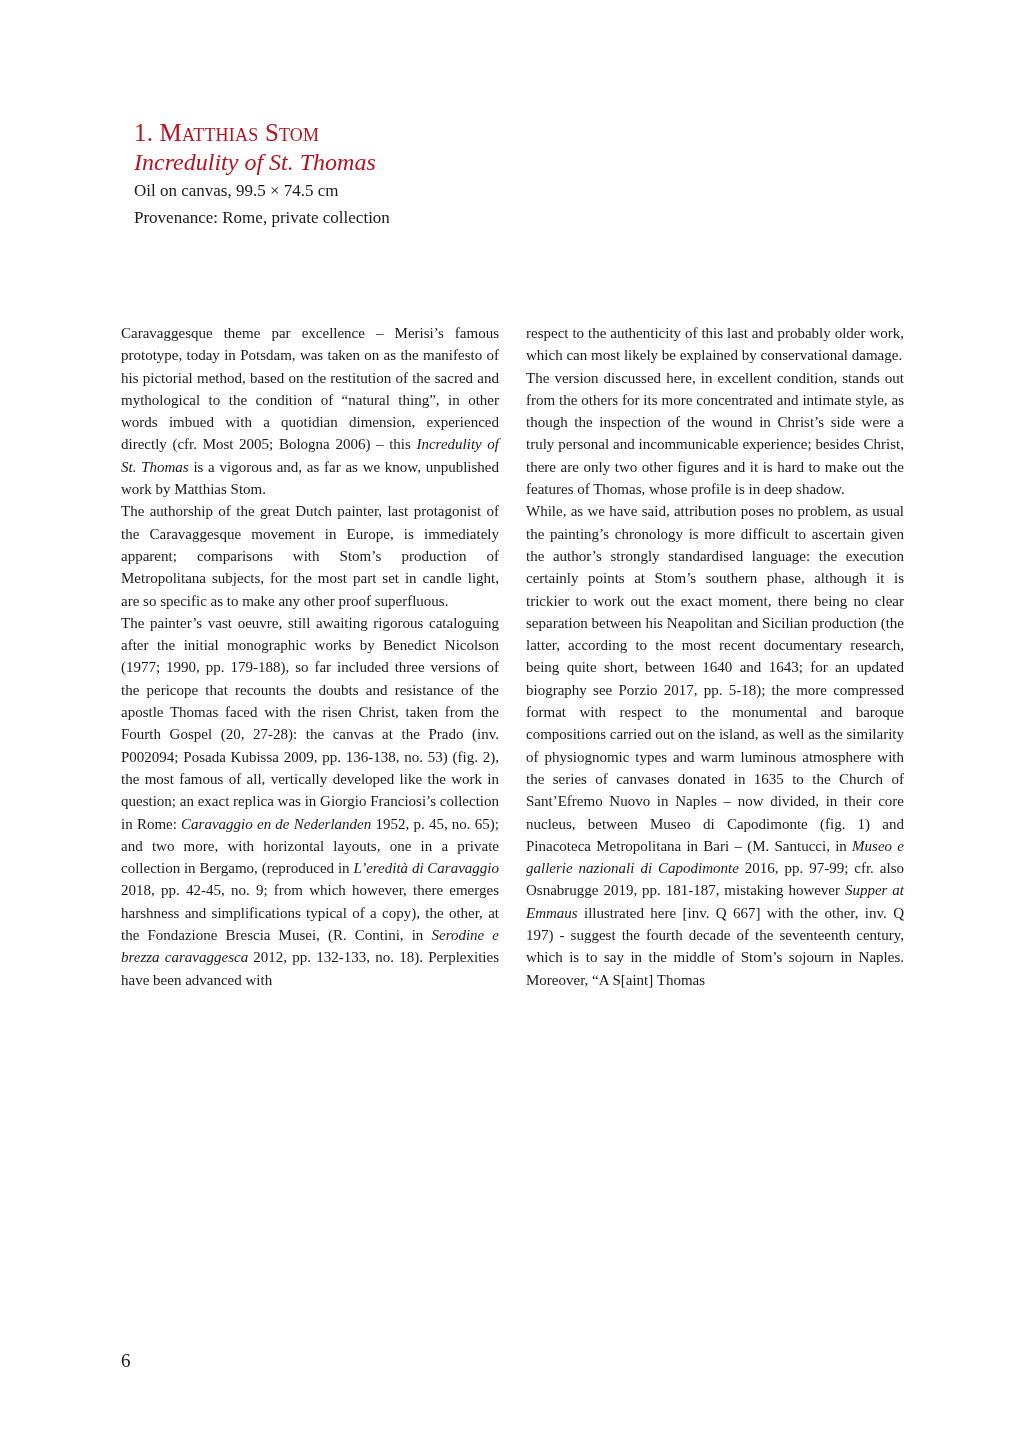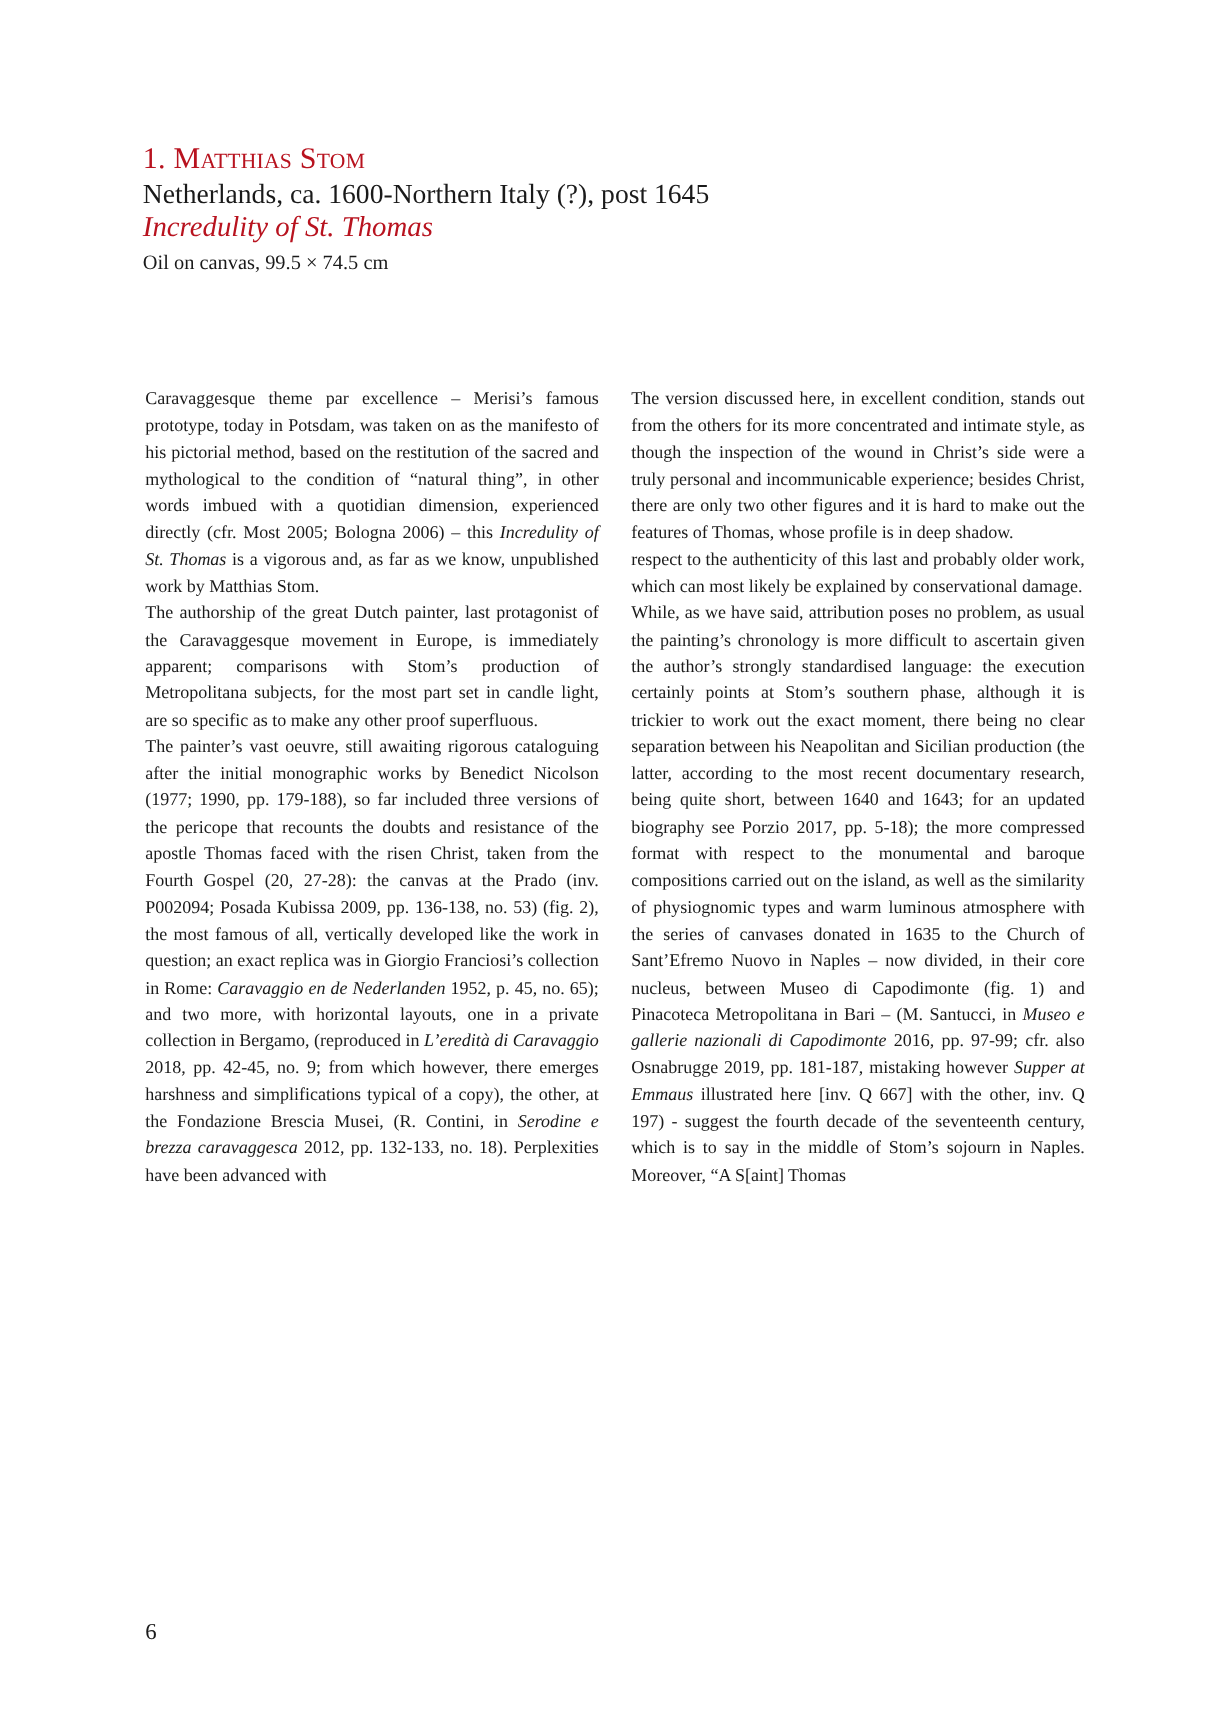--- a/index.html
+++ b/index.html
@@ -1,21 +1,21 @@
 <!DOCTYPE html>
 <html><head>
   <meta charset="utf-8">
   <style>
     html, body { margin: 0; padding: 0; background: #ffffff; }
     body {
       width: 1024px; height: 1445px; position: relative; overflow: hidden;
       font-family: "Liberation Serif", "DejaVu Serif", serif;
       color: #1a1a1a;
     }
-    .header { position: absolute; left: 119px; top: 118px; width: 560px; }
+    .header { position: absolute; left: 134px; top: 118px; width: 560px; }
     .title { color: #b8131f; font-size: 25px; line-height: 30px; font-variant: small-caps; letter-spacing: 0.2px; }
     .life { font-size: 23px; line-height: 28px; }
     .work { color: #b8131f; font-size: 24px; line-height: 29px; font-style: italic; }
     .date { font-size: 21px; line-height: 28px; }
     .meta { font-size: 17px; line-height: 27px; }
     .col {
       position: absolute; top: 322px; width: 378px;
       font-size: 15px; line-height: 22.3px;
       text-align: justify; hyphens: none;
     }
@@ -23,30 +23,30 @@
     .col-right { left: 526px; }
     .col p { margin: 0; }
     .col i { font-style: italic; }
     .page-num { position: absolute; left: 121px; top: 1350px; font-size: 19px; }
   </style>
 </head>
 <body>
 
 <div class="header">
   <div class="title">1. Matthias Stom</div>
-  <div class="life">Netherlands, ca. 1600-Northern Italy (?), post 1645</div>
   <div class="work">Incredulity of St. Thomas</div>
   <div class="meta">Oil on canvas, 99.5 × 74.5 cm</div>
+  <div class="meta">Provenance: Rome, private collection</div>
 </div>
 
 <div class="col col-left">
   <p><span>Caravaggesque theme par excellence – Merisi’s famous prototype, today in Potsdam, was taken on as the manifesto of his pictorial method, based on the restitution of the sacred and mythological to the condition of “natural thing”, in other words imbued with a quotidian dimension, experienced directly (cfr. Most 2005; Bologna 2006) – this </span><i>Incredulity of St. Thomas</i><span> is a vigorous and, as far as we know, unpublished work by Matthias Stom.</span></p>
   <p>The authorship of the great Dutch painter, last protagonist of the Caravaggesque movement in Europe, is immediately apparent; comparisons with Stom’s production of Metropolitana subjects, for the most part set in candle light, are so specific as to make any other proof superfluous.</p>
   <p><span>The painter’s vast oeuvre, still awaiting rigorous cataloguing after the initial monographic works by Benedict Nicolson (1977; 1990, pp. 179-188), so far included three versions of the pericope that recounts the doubts and resistance of the apostle Thomas faced with the risen Christ, taken from the Fourth Gospel (20, 27-28): the canvas at the Prado (inv. P002094; Posada Kubissa 2009, pp. 136-138, no. 53) (fig. 2), the most famous of all, vertically developed like the work in question; an exact replica was in Giorgio Franciosi’s collection in Rome: </span><i>Caravaggio en de Nederlanden</i><span> 1952, p. 45, no. 65); and two more, with horizontal layouts, one in a private collection in Bergamo, (reproduced in </span><i>L’eredità di Caravaggio</i><span> 2018, pp. 42-45, no. 9; from which however, there emerges harshness and simplifications typical of a copy), the other, at the Fondazione Brescia Musei, (R. Contini, in </span><i>Serodine e brezza caravaggesca</i><span> 2012, pp. 132-133, no. 18). Perplexities have been advanced with</span></p>
 </div>
 
 <div class="col col-right">
+  <p>respect to the authenticity of this last and probably older work, which can most likely be explained by conservational damage.</p>
   <p>The version discussed here, in excellent condition, stands out from the others for its more concentrated and intimate style, as though the inspection of the wound in Christ’s side were a truly personal and incommunicable experience; besides Christ, there are only two other figures and it is hard to make out the features of Thomas, whose profile is in deep shadow.</p>
-  <p>respect to the authenticity of this last and probably older work, which can most likely be explained by conservational damage.</p>
   <p><span>While, as we have said, attribution poses no problem, as usual the painting’s chronology is more difficult to ascertain given the author’s strongly standardised language: the execution certainly points at Stom’s southern phase, although it is trickier to work out the exact moment, there being no clear separation between his Neapolitan and Sicilian production (the latter, according to the most recent documentary research, being quite short, between 1640 and 1643; for an updated biography see Porzio 2017, pp. 5-18); the more compressed format with respect to the monumental and baroque compositions carried out on the island, as well as the similarity of physiognomic types and warm luminous atmosphere with the series of canvases donated in 1635 to the Church of Sant’Efremo Nuovo in Naples – now divided, in their core nucleus, between Museo di Capodimonte (fig. 1) and Pinacoteca Metropolitana in Bari – (M. Santucci, in </span><i>Museo e gallerie nazionali di Capodimonte</i><span> 2016, pp. 97-99; cfr. also Osnabrugge 2019, pp. 181-187, mistaking however </span><i>Supper at Emmaus</i><span> illustrated here [inv. Q 667] with the other, inv. Q 197) - suggest the fourth decade of the seventeenth century, which is to say in the middle of Stom’s sojourn in Naples. Moreover, “A S[aint] Thomas</span></p>
 </div>
 
 <div class="page-num">6</div>
 
 </body></html>

